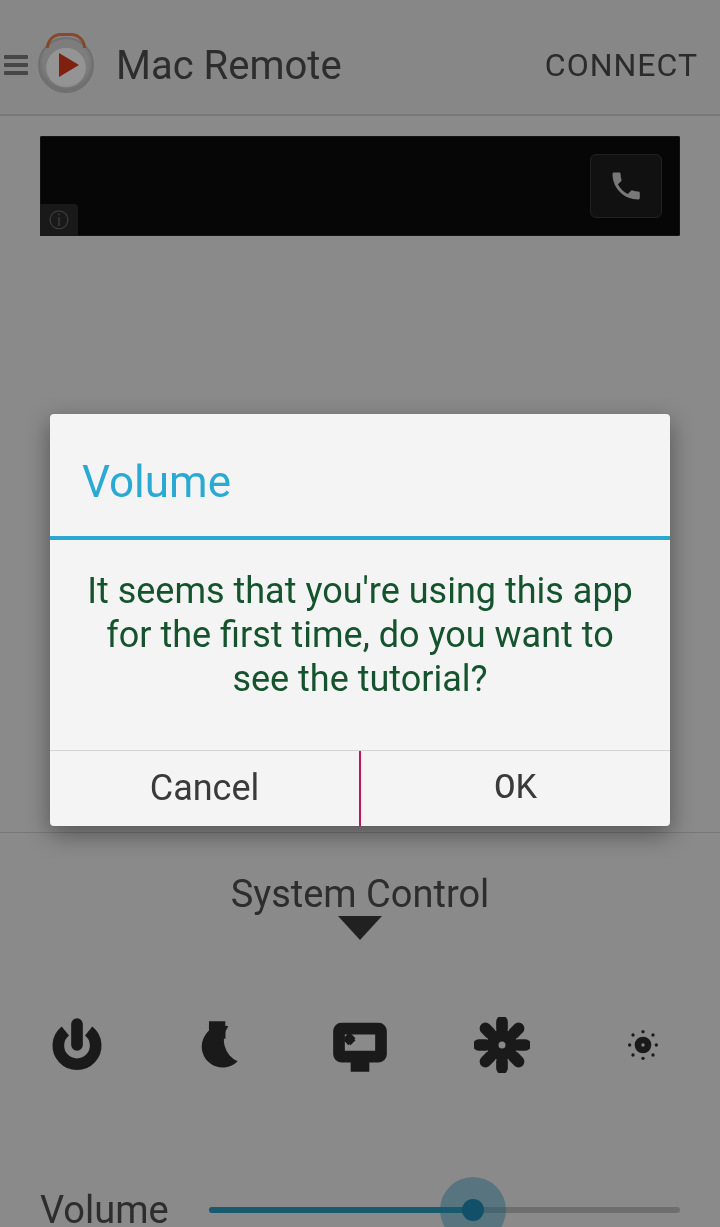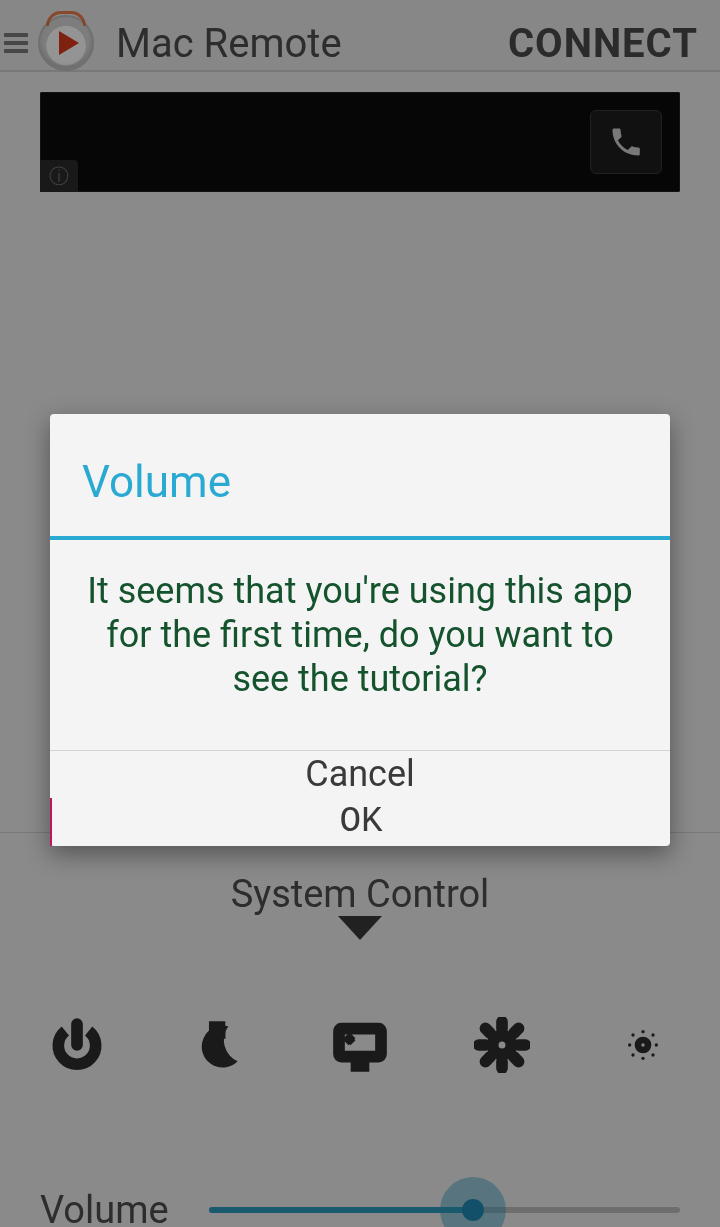--- a/index.html
+++ b/index.html
@@ -1,21 +1,21 @@
 <!DOCTYPE html>
 <html><head>
 <meta charset="utf-8">
 <style>
   * { box-sizing: border-box; margin: 0; padding: 0; }
   html, body { width: 720px; height: 1227px; overflow: hidden; font-family: Roboto, Arial, sans-serif; }
   body { background: #eeeeee; position: relative; }
 
   
   .action-bar {
-    height: 72px;
+    height: 116px;
     background: #e8e8e8;
     border-bottom: 2px solid #cfcfcf;
     display: flex;
     align-items: center;
     padding: 16px 10px 0 0;
   }
   .hamburger {
     width: 28px; height: 28px; margin-left: 2px; margin-right: 8px;
     display: flex; flex-direction: column; justify-content: space-between;
     padding: 4px 2px;
@@ -31,21 +31,21 @@
   }
   .logo::before{
     content:""; position:absolute; top:-6px; left:50%; transform:translateX(-50%);
     width:34px; height:12px; border:3px solid #e96a2f; border-bottom:none;
     border-top-left-radius:40px; border-top-right-radius:40px; opacity:.85;
   }
   .logo .play{
     width:0;height:0;border-left:20px solid #d93a1a;border-top:12px solid transparent;border-bottom:12px solid transparent;margin-left:5px;
   }
   .app-title { font-size: 40px; color:#4e4e4e; margin-left: 22px; font-weight: 400; flex:1;}
-  .connect-btn { font-size: 40px; font-weight: 700; color:#4a4a4a; letter-spacing:1px; padding:8px 12px;}
+  .connect-btn { font-size: 32px; font-weight: 400; color:#4a4a4a; letter-spacing:1px; padding:8px 12px;}
 
   
   .ad-wrapper{ padding: 20px 40px 0; }
   .ad{
     background:#0c0c0c; height:100px; border-radius:2px; position:relative;
     display:flex; align-items:center; padding:0 18px 0 48px;
     box-shadow: inset 0 0 0 1px #222;
   }
   .ad .phone-number{ color:#2e9a4f; font-size:36px; font-weight:400;}
   .ad .info-badge{
@@ -95,21 +95,21 @@
     background:#f4f4f4; border-radius:4px; box-shadow:0 8px 24px rgba(0,0,0,.4);
   }
   .dialog-title{
     padding:42px 32px 28px; font-size:44px; color:#2aaad3; font-weight:400;
   }
   .dialog-sep{ height:4px; background:#2aaad3;}
   .dialog-body{
     padding:30px 32px 48px; font-size:36px; color:#14532d; line-height:1.22;text-align:center;
   }
   .dialog-actions{
-    display:flex; border-top:1px solid #d4d4d4; height:96px;flex-direction:column;
+    display:flex; border-top:1px solid #d4d4d4; height:76px;
   }
   .dialog-actions .act{
     flex:1; display:flex; align-items:center; justify-content:center;
     font-size:36px; color:#3a3a3a;
   }
   .dialog-actions .act + .act{ border-left:2px solid #be185d;font-family:Liberation Mono, monospace;}
 </style>
 </head>
 <body>
 

